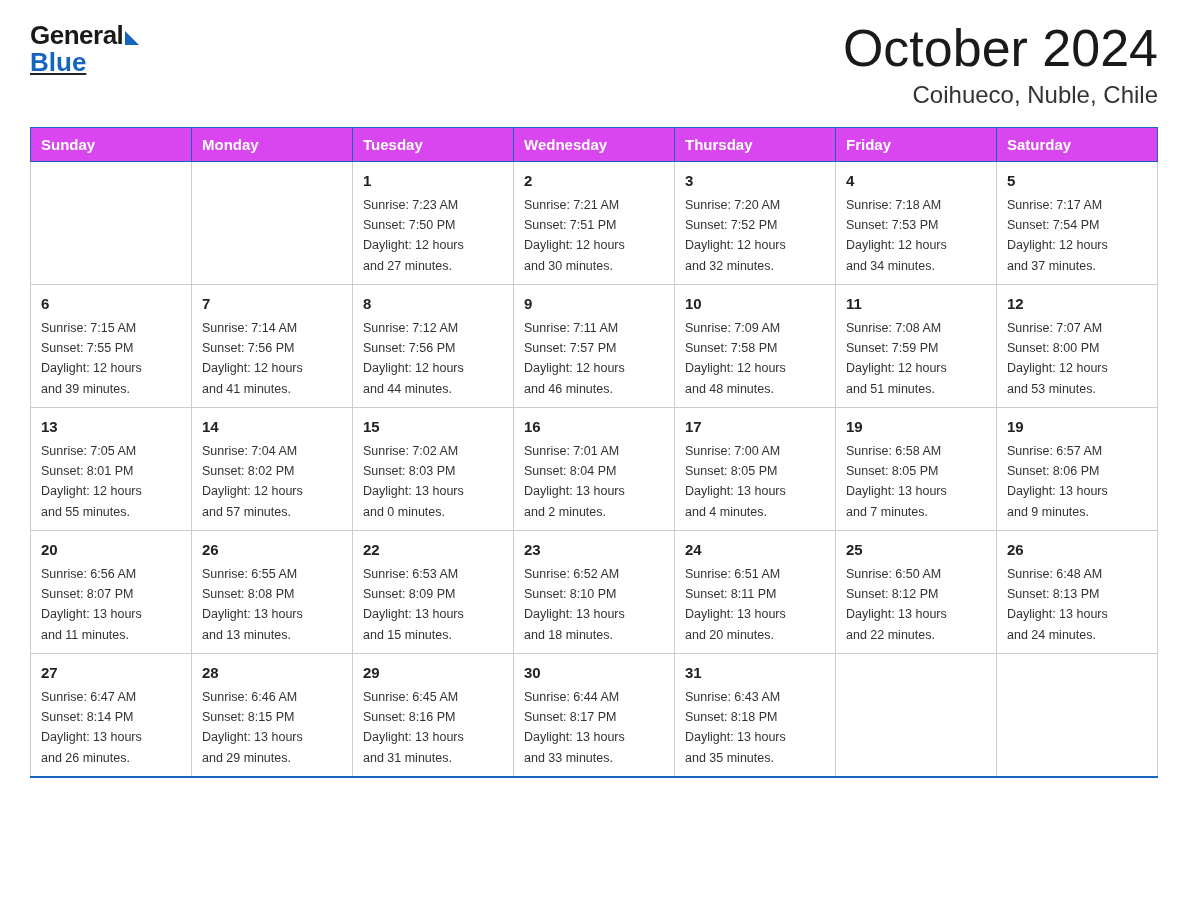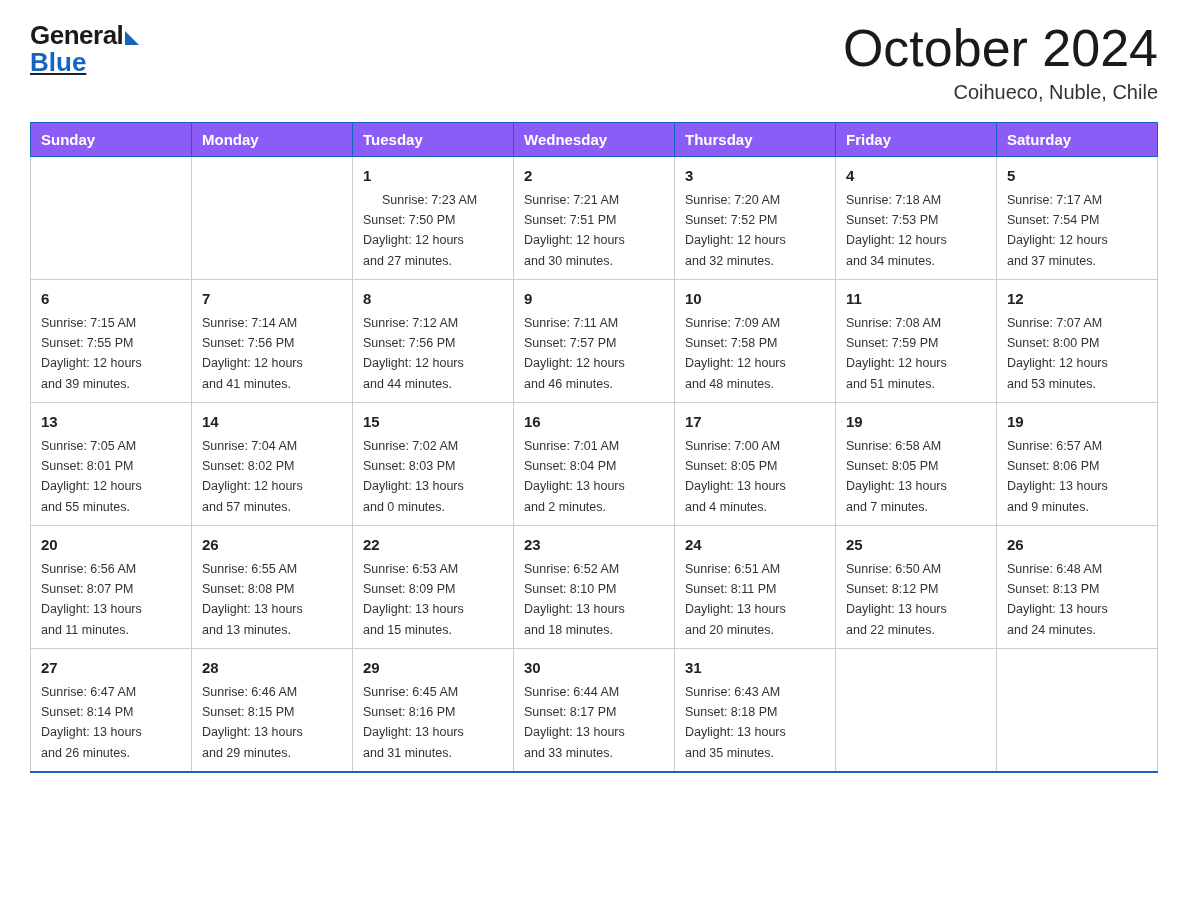--- a/index.html
+++ b/index.html
@@ -59,34 +59,34 @@
     }
 
     .month-title {
       font-size: 52px;
       font-weight: 400;
       color: #1a1a1a;
       line-height: 1.1;
     }
 
     .subtitle {
-      font-size: 20px;
+      font-size: 24px;
       color: #333;
       font-weight: 400;
       margin-top: 4px;
     }
 
     table {
       width: 100%;
       border-collapse: collapse;
       table-layout: fixed;
     }
 
     thead tr th {
-      background-color: #8b5cf6;
+      background-color: #d946ef;
       color: #fff;
       font-size: 15px;
       font-weight: 600;
       padding: 8px 10px;
       text-align: left;
       border: 1px solid #1565c0;
     }
 
     tbody tr td {
       vertical-align: top;
@@ -155,21 +155,21 @@
         <th>Wednesday</th>
         <th>Thursday</th>
         <th>Friday</th>
         <th>Saturday</th>
       </tr>
   </thead>
   <tbody>
   <tr>
         <td class="empty"></td>
         <td class="empty"></td>
-        <td><span class="day-num">1</span><span class="day-info" style="white-space: pre-line; margin-left: 19px;">Sunrise: 7:23 AM
+        <td><span class="day-num">1</span><span class="day-info" style="white-space: pre-line;">Sunrise: 7:23 AM
 Sunset: 7:50 PM
 Daylight: 12 hours
 and 27 minutes.</span></td>
         <td><span class="day-num">2</span><span class="day-info" style="white-space: pre-line;">Sunrise: 7:21 AM
 Sunset: 7:51 PM
 Daylight: 12 hours
 and 30 minutes.</span></td>
         <td><span class="day-num">3</span><span class="day-info" style="white-space: pre-line;">Sunrise: 7:20 AM
 Sunset: 7:52 PM
 Daylight: 12 hours

